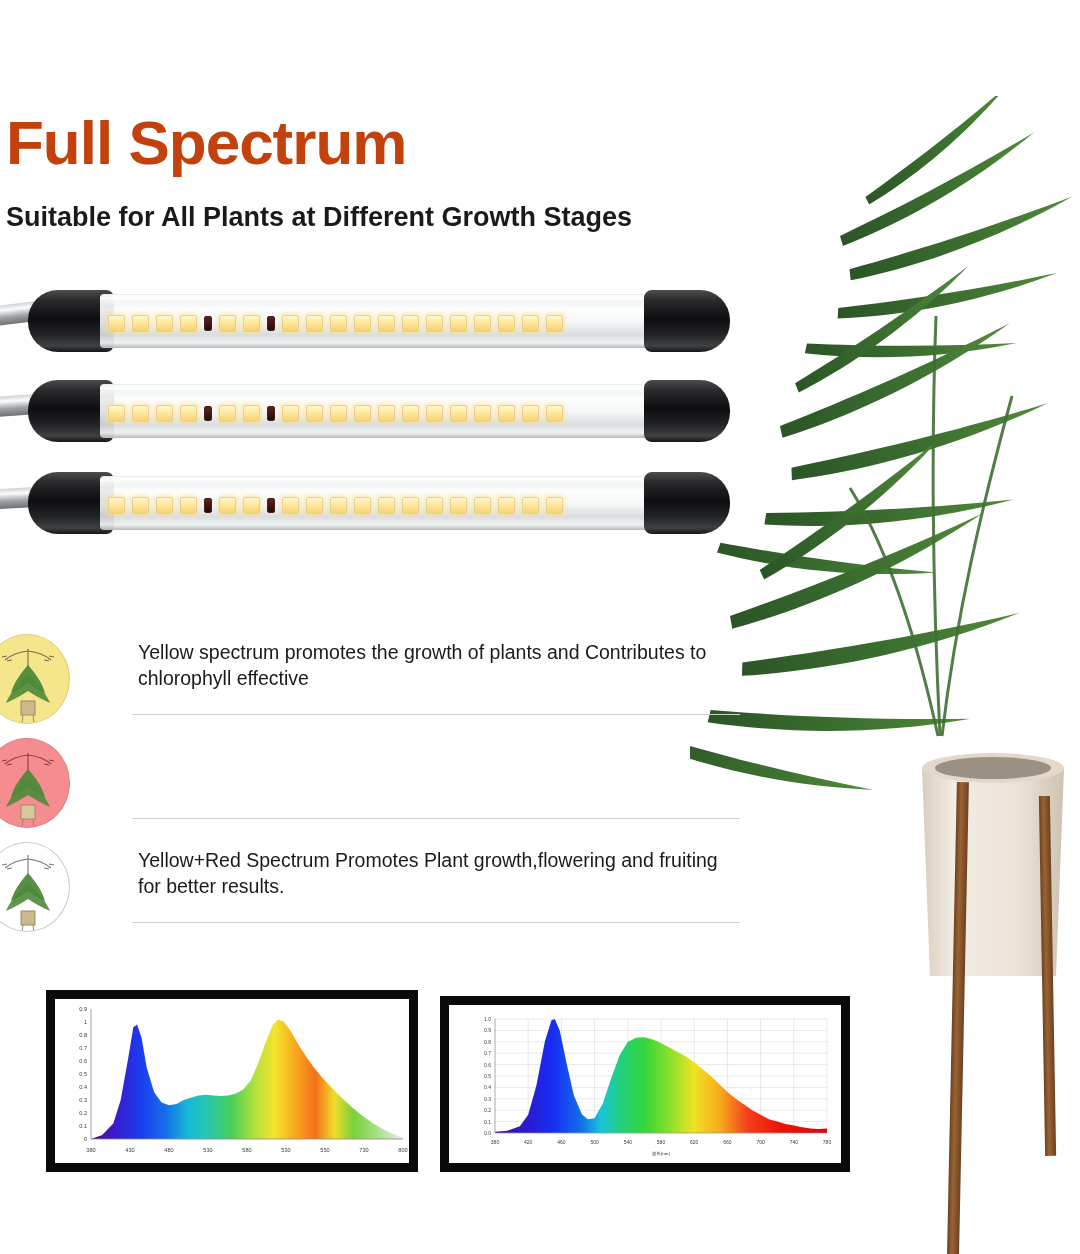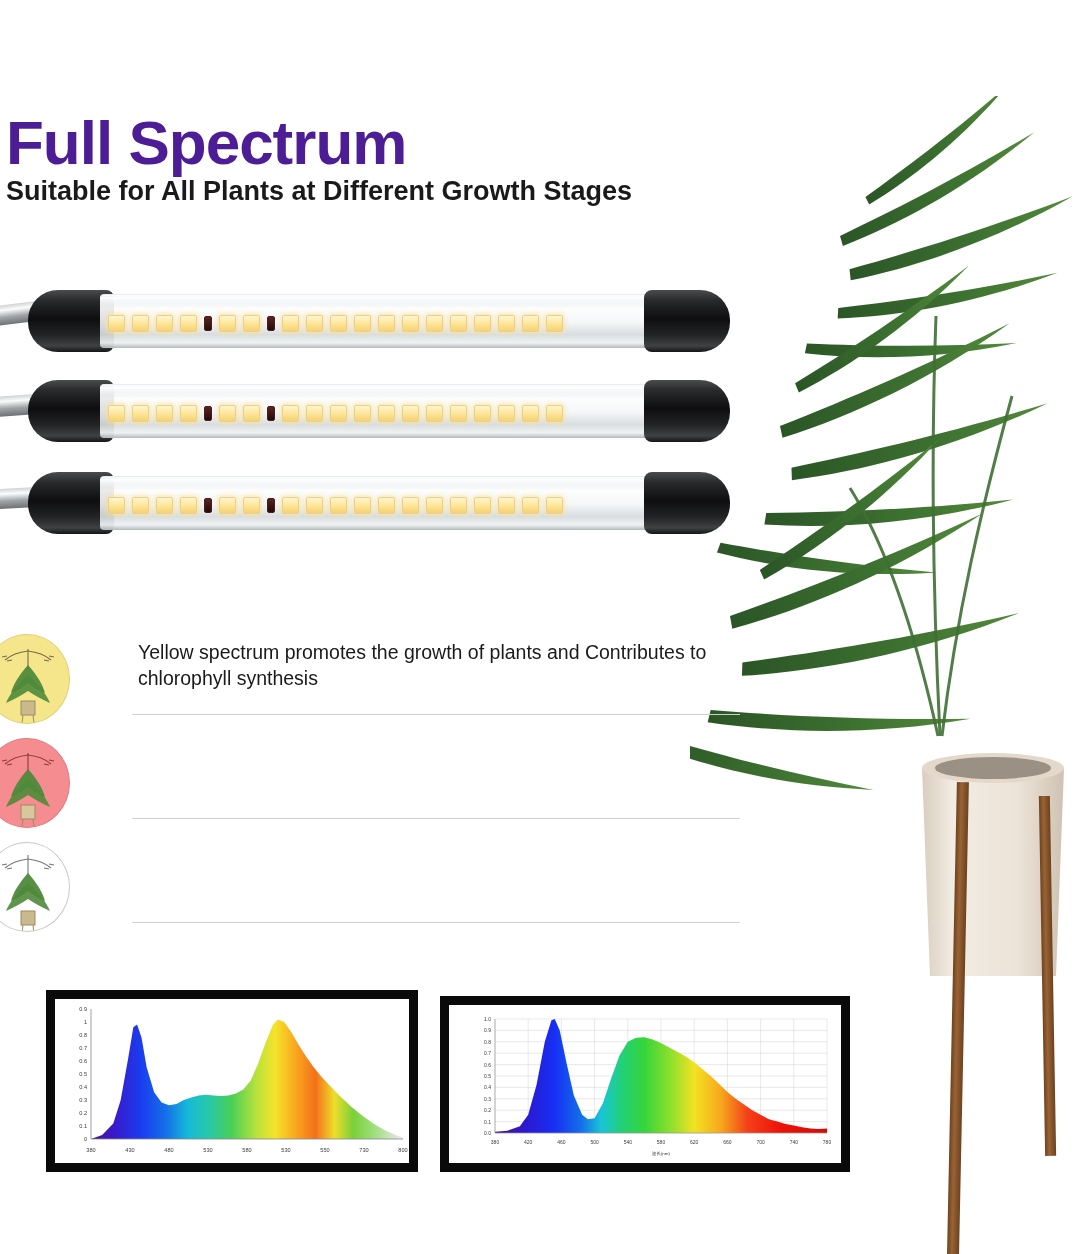--- a/index.html
+++ b/index.html
@@ -10,25 +10,25 @@
     position: relative;
     overflow: hidden;
     color: #111;
   }
   .page { position: relative; width: 1080px; height: 1254px; }
 
   
   .heading-block { position: absolute; left: 6px; top: 112px; width: 720px; }
   .title {
     font-size: 62px; font-weight: bold; letter-spacing: -1px;
-    line-height: 1.0; color: #4c1d95;
+    line-height: 1.0; color: #c2410c;
   }
   .subtitle {
     font-size: 27px; font-weight: bold; line-height: 1.28;
-    color: #1a1a1a; margin-top: 0; width: 700px;
+    color: #1a1a1a; margin-top: 26px; width: 700px;
   }
 
   
   .tube-wrap { position: absolute; left: -20px; }
   .tube-wrap.t1 { top: 286px; }
   .tube-wrap.t2 { top: 376px; }
   .tube-wrap.t3 { top: 468px; }
 
   .stem {
     position: absolute; left: 0; top: 22px; width: 92px; height: 20px;
@@ -346,21 +346,21 @@
           <g fill="#4e8a3a">
             <path d="M43,30 C34,40 28,50 26,58 C33,55 38,52 43,48 C48,52 53,55 60,58 C58,50 52,40 43,30 Z" opacity="0.95"></path>
             <path d="M43,40 C32,50 24,60 21,68 C30,64 37,60 43,56 C49,60 56,64 65,68 C62,60 54,50 43,40 Z" opacity="0.9"></path>
           </g>
           <rect x="36" y="66" width="14" height="14" fill="#cbb98e" stroke="#9c8c63"></rect>
           <g stroke="#9c8c63" stroke-width="1">
               <path d="M38,80 L37,88 M48,80 L49,88"></path>
             </g>
         </svg>
       </div>
-      <div class="ftext">Yellow spectrum promotes the growth of plants and Contributes to chlorophyll synthesis</div>
+      <div class="ftext">Yellow spectrum promotes the growth of plants and Contributes to chlorophyll effective</div>
       <div class="fline"></div>
     </div>
 
     <div class="feature-row">
       <div class="fcircle pink">
         <svg width="86" height="90" viewBox="0 0 86 90">
           <g stroke="#8a3a3a" stroke-width="1.1" fill="none">
             <path d="M43,14 L43,34"></path>
             <path d="M43,16 C34,17 26,20 20,25"></path>
             <path d="M43,16 C52,17 60,20 66,25"></path>
@@ -393,20 +393,21 @@
           <g fill="#4e8a3a">
             <path d="M43,30 C34,40 28,50 26,58 C33,55 38,52 43,48 C48,52 53,55 60,58 C58,50 52,40 43,30 Z" opacity="0.95"></path>
             <path d="M43,40 C32,50 24,60 21,68 C30,64 37,60 43,56 C49,60 56,64 65,68 C62,60 54,50 43,40 Z" opacity="0.9"></path>
           </g>
           <rect x="36" y="68" width="14" height="14" fill="#cbb98e" stroke="#9c8c63"></rect>
           <g stroke="#9c8c63" stroke-width="1">
               <path d="M38,82 L37,90 M48,82 L49,90"></path>
             </g>
         </svg>
       </div>
+      <div class="ftext">Yellow+Red Spectrum Promotes Plant growth,flowering and fruiting for better results.</div>
       <div class="fline"></div>
     </div>
   </div>
 
   <div class="chart-frame left">
     <div class="chart-inner">
       <svg id="chart-left" width="100%" height="100%" viewBox="0 0 354 164" preserveAspectRatio="none">
         <defs>
           <linearGradient id="spec1" x1="0" y1="0" x2="1" y2="0">
             <stop offset="0.00" stop-color="#4b0f8f"></stop>

